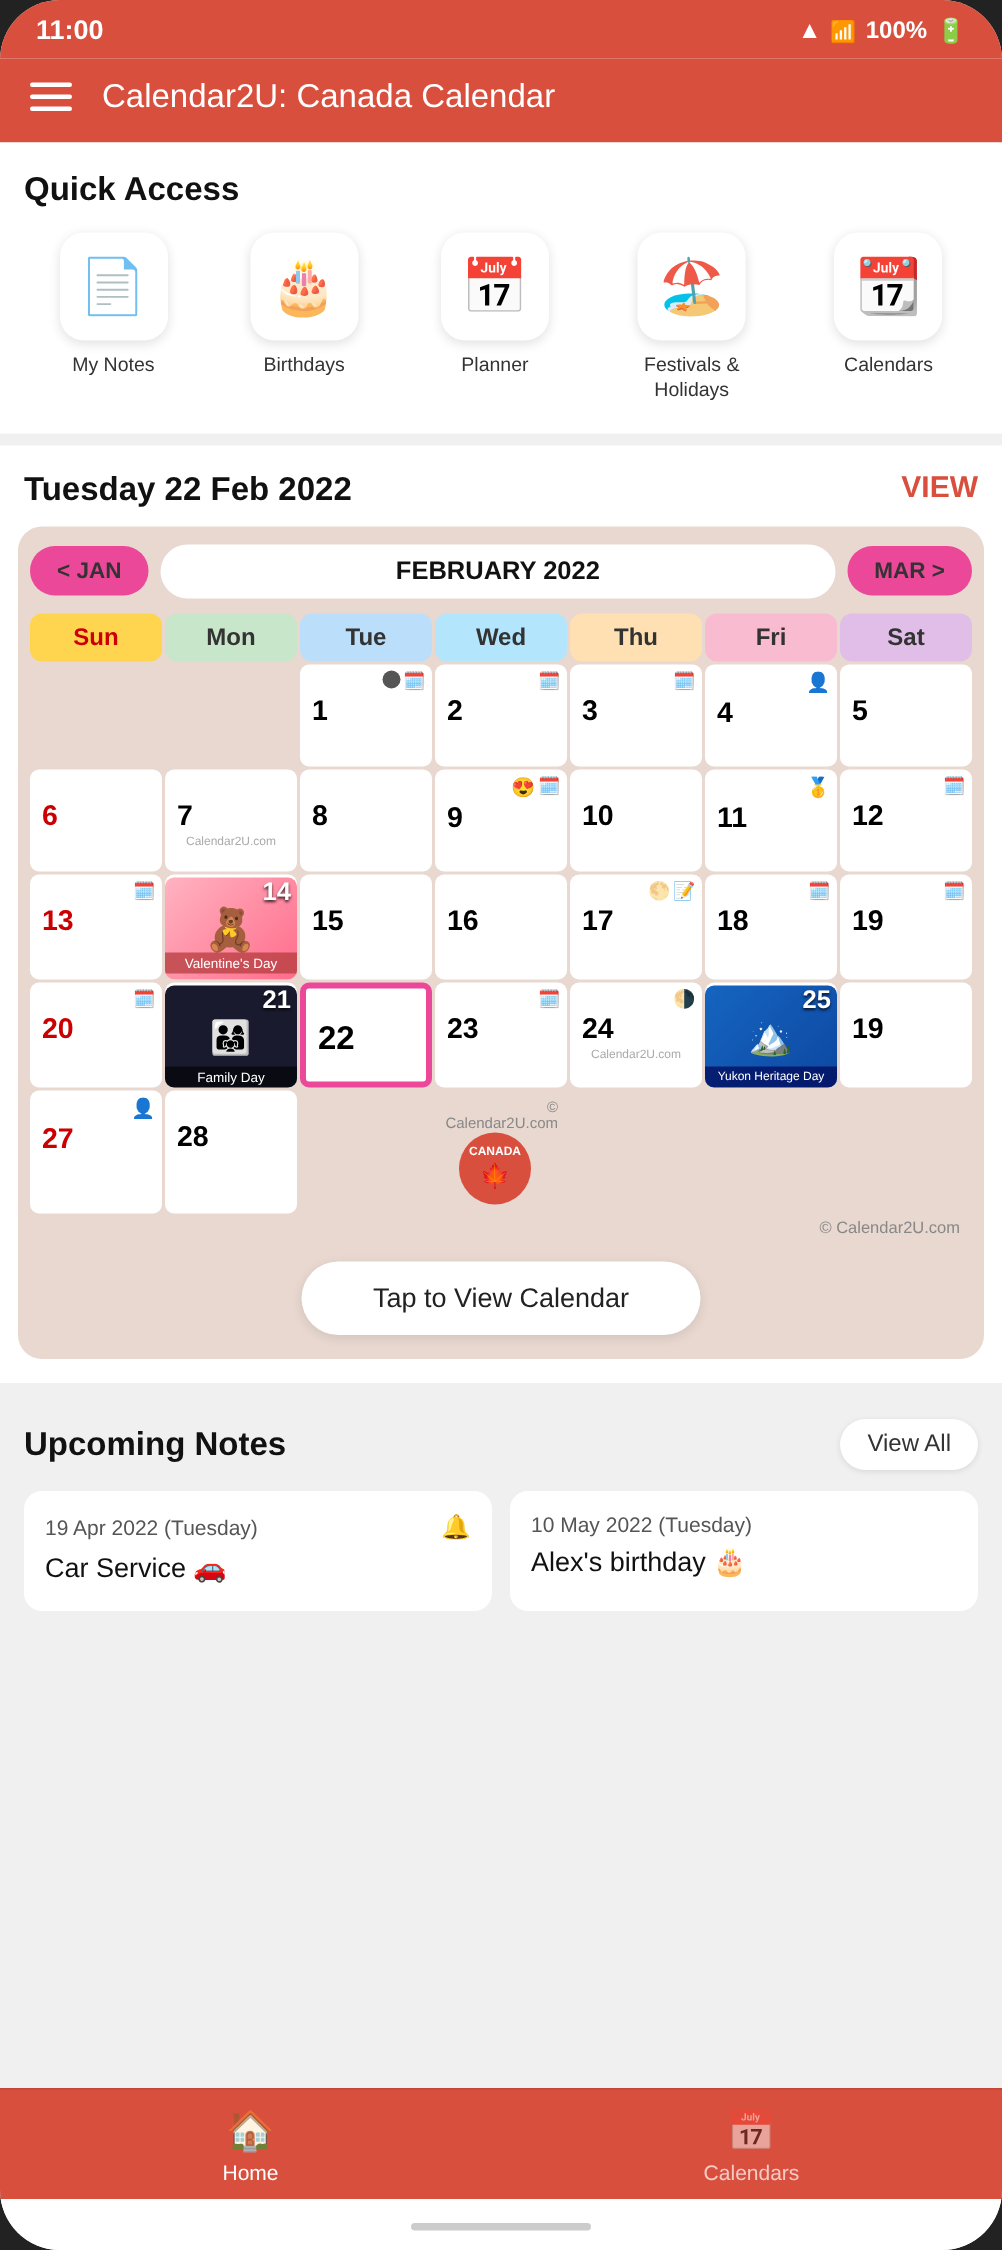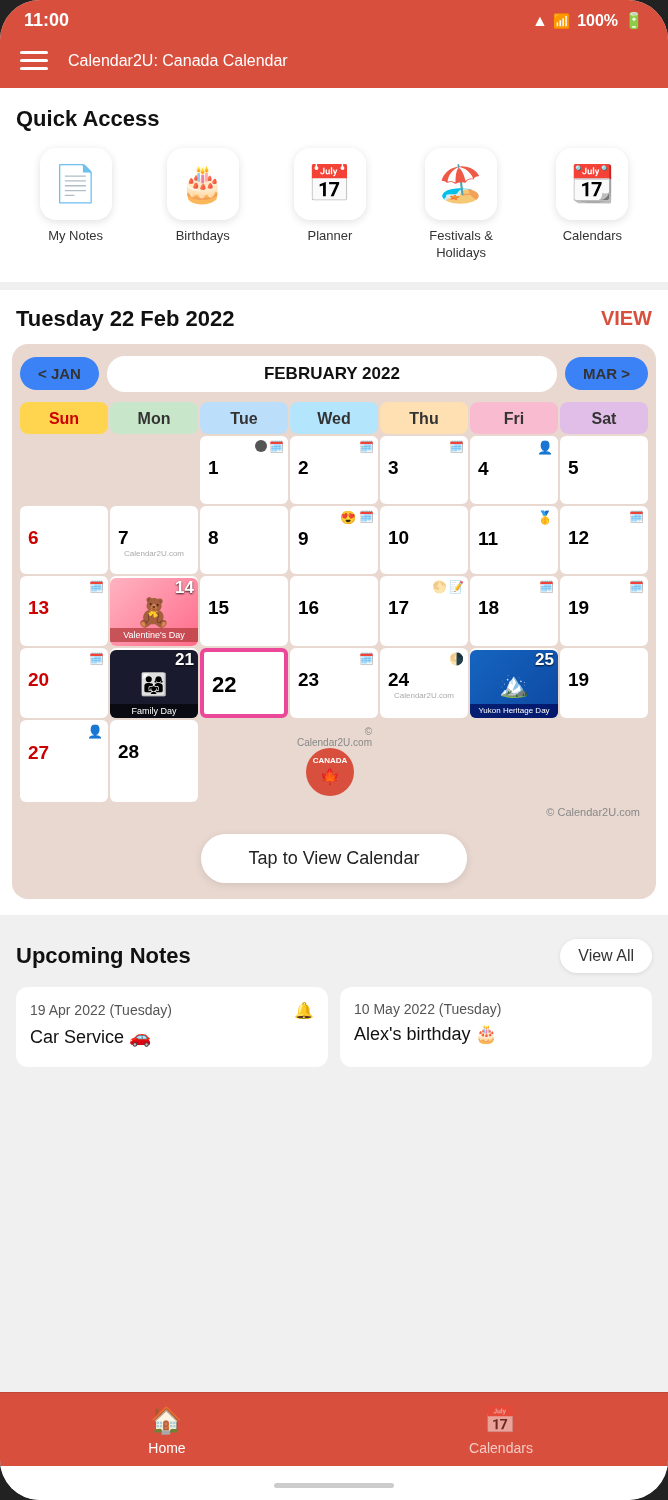--- a/index.html
+++ b/index.html
@@ -54,21 +54,21 @@
       cursor: pointer;
     }
     .hamburger span {
       display: block;
       width: 28px;
       height: 3px;
       background: white;
       border-radius: 2px;
     }
     .header-title {
-      font-size: 16px;
+      font-size: 22px;
       font-weight: 500;
       color: white;
     }
     
     .main-content {
       flex: 1;
       background: #f0f0f0;
       overflow-y: auto;
     }
     
@@ -143,21 +143,21 @@
       padding: 12px 8px 16px;
     }
     .month-nav {
       display: flex;
       justify-content: space-between;
       align-items: center;
       margin-bottom: 10px;
       gap: 8px;
     }
     .month-nav-btn {
-      background: #3b82f6;
+      background: #ec4899;
       border: none;
       border-radius: 24px;
       padding: 8px 18px;
       font-size: 15px;
       font-weight: 600;
       color: #333;
       cursor: pointer;
     }
     .month-nav-center {
       background: white;

